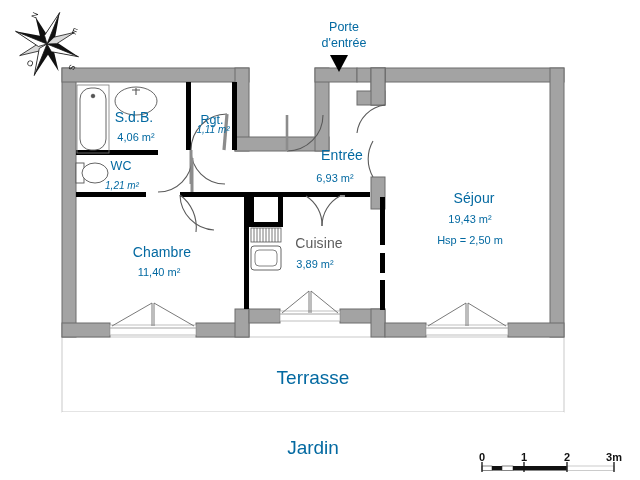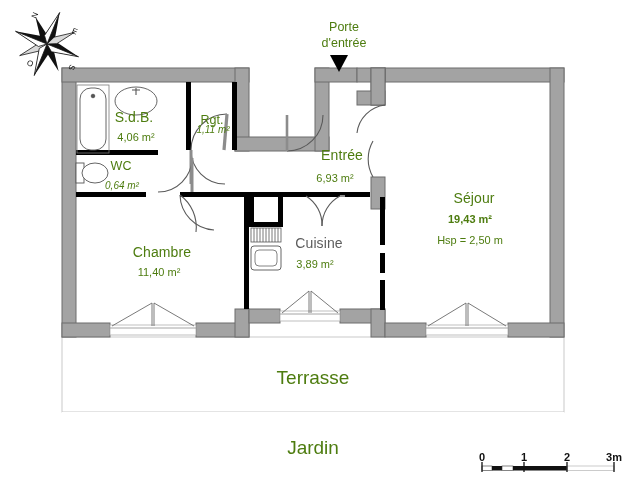--- a/index.html
+++ b/index.html
@@ -27,21 +27,21 @@
     width: 640px;
     height: 480px;
     display: block;
   }
   .lbl {
     position: absolute;
     white-space: nowrap;
     line-height: 1.15;
     text-align: center;
     transform: translate(-50%, -50%);
-    color: #4d7c0f;
+    color: #0369a1;
   }
   .room-name {
     font-size: 14px;
     letter-spacing: 0.1px;
     padding-left: 8px;
   }
   .room-area {
     font-size: 11px;
   }
   .room-hsp {
@@ -278,30 +278,30 @@
 
   <div class="compass-letter" style="left:32px; top:11px; transform:rotate(-68deg);">N</div>
   <div class="compass-letter" style="left:72px; top:27px; transform:rotate(22deg);">E</div>
   <div class="compass-letter" style="left:69px; top:63px; transform:rotate(112deg);">S</div>
   <div class="compass-letter" style="left:27px; top:59px; transform:rotate(22deg);">O</div>
 
   <div class="lbl room-name" style="left:130px; top:117px;">S.d.B.</div>
   <div class="lbl room-area" style="left:136px; top:137px;">4,06 m²</div>
 
   <div class="lbl small-name" style="left:121px; top:166px;">WC</div>
-  <div class="lbl small-area" style="left:122px; top:186px;">0,64 m²</div>
+  <div class="lbl small-area" style="left:122px; top:186px;">1,21 m²</div>
 
   <div class="lbl small-name" style="left:212px; top:112px;margin-top:8px;">Rgt.</div>
   <div class="lbl small-area" style="left:213px; top:130px;">1,11 m²</div>
 
   <div class="lbl room-name" style="left:338px; top:155px;">Entrée</div>
   <div class="lbl room-area" style="left:335px; top:178px;">6,93 m²</div>
 
   <div class="lbl room-name" style="left:470px; top:198px;">Séjour</div>
-  <div class="lbl room-area" style="left:470px; top:219px;font-weight:bold;">19,43 m²</div>
+  <div class="lbl room-area" style="left:470px; top:219px;">19,43 m²</div>
   <div class="lbl room-hsp" style="left:470px; top:240px;">Hsp = 2,50 m</div>
 
   <div class="lbl room-name" style="left:158px; top:252px;">Chambre</div>
   <div class="lbl room-area" style="left:159px; top:272px;">11,40 m²</div>
 
   <div class="lbl room-name faded" style="left:315px; top:243px;">Cuisine</div>
   <div class="lbl room-area" style="left:315px; top:264px;">3,89 m²</div>
 
   <div class="lbl outdoor-name" style="left:313px; top:378px;">Terrasse</div>
   <div class="lbl outdoor-name" style="left:313px; top:448px;">Jardin</div>

